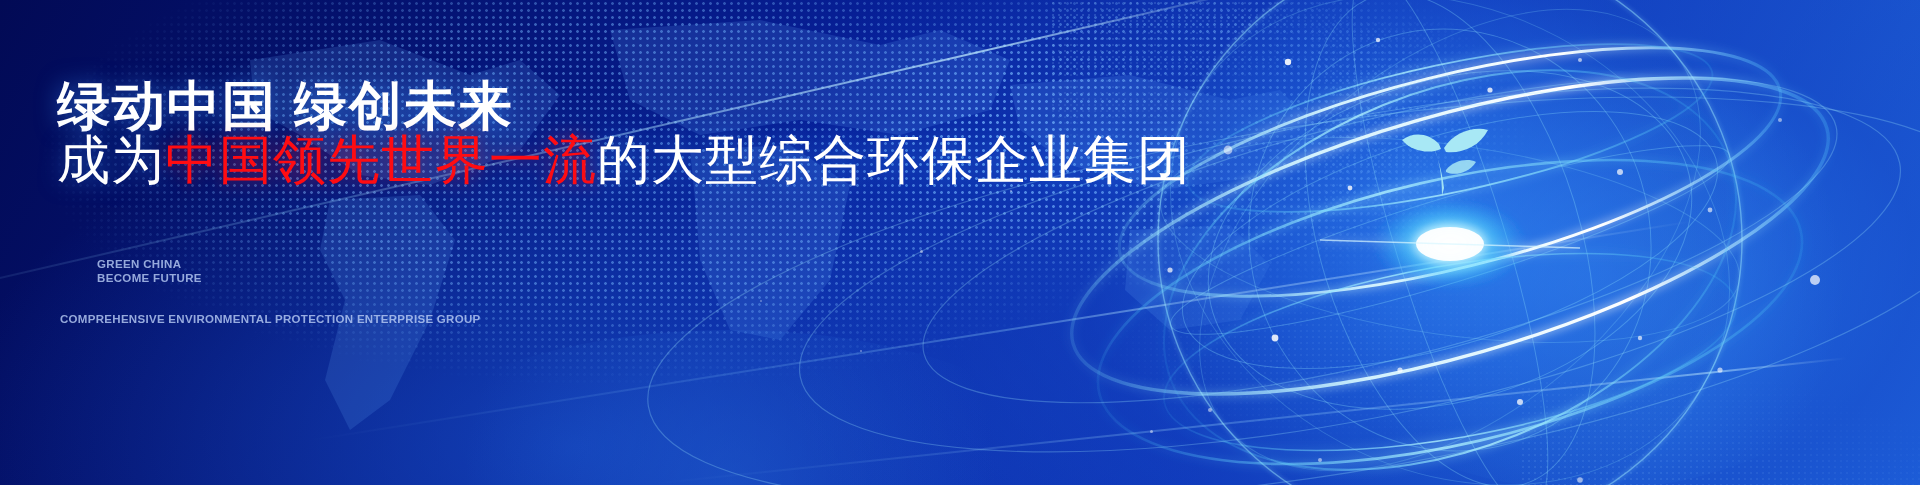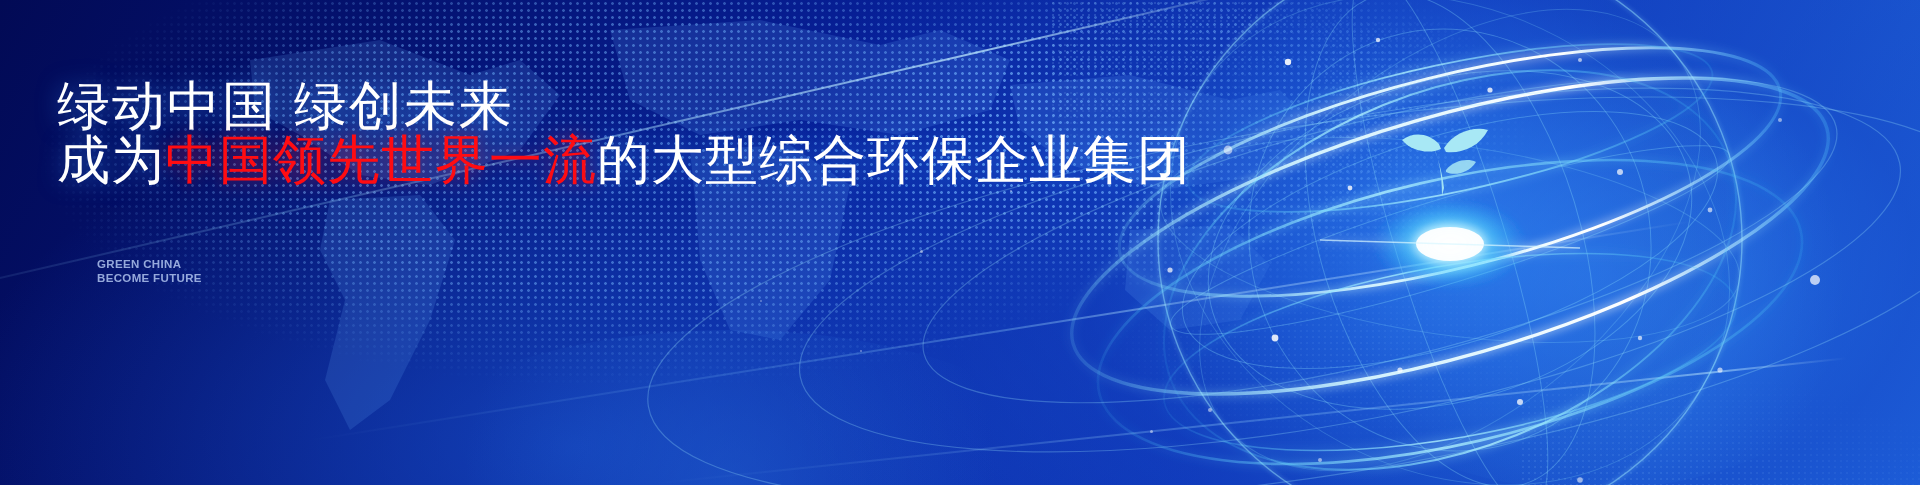--- a/index.html
+++ b/index.html
@@ -79,21 +79,21 @@
   .sprout svg{width:100%;height:100%;display:block;}
 
   
   .copy{position:absolute;left:0;top:0;width:1050px;}
 
   .headline1{
     position:absolute; left:57px; top:79px;
     font-size:53px; line-height:1;
     letter-spacing:2px;
     color:#ffffff;
-    font-weight:400;
+    font-weight:700;
     white-space:nowrap;
     text-shadow:0 0 22px rgba(60,150,255,.55);
   }
   .headline2{
     position:absolute; left:57px; top:133px;
     font-size:53px; line-height:1;
     letter-spacing:1px;
     color:#ffffff;
     font-weight:400;
     white-space:nowrap;
@@ -286,16 +286,17 @@
     <div class="headline1">绿动中国 绿创未来</div>
 
     <div class="headline2"><span>成为</span><span class="hi">中国领先世界一流</span><span>的大型综合环保企业集团</span></div>
 
     <div class="sub-en">
       <div>GREEN CHINA</div>
       <div>BECOME FUTURE</div>
     </div>
 
     <div class="sub-en2">
+      <div>COMPREHENSIVE ENVIRONMENTAL PROTECTION ENTERPRISE GROUP</div>
     </div>
 
   </div>
 </div>
 
 </body></html>

